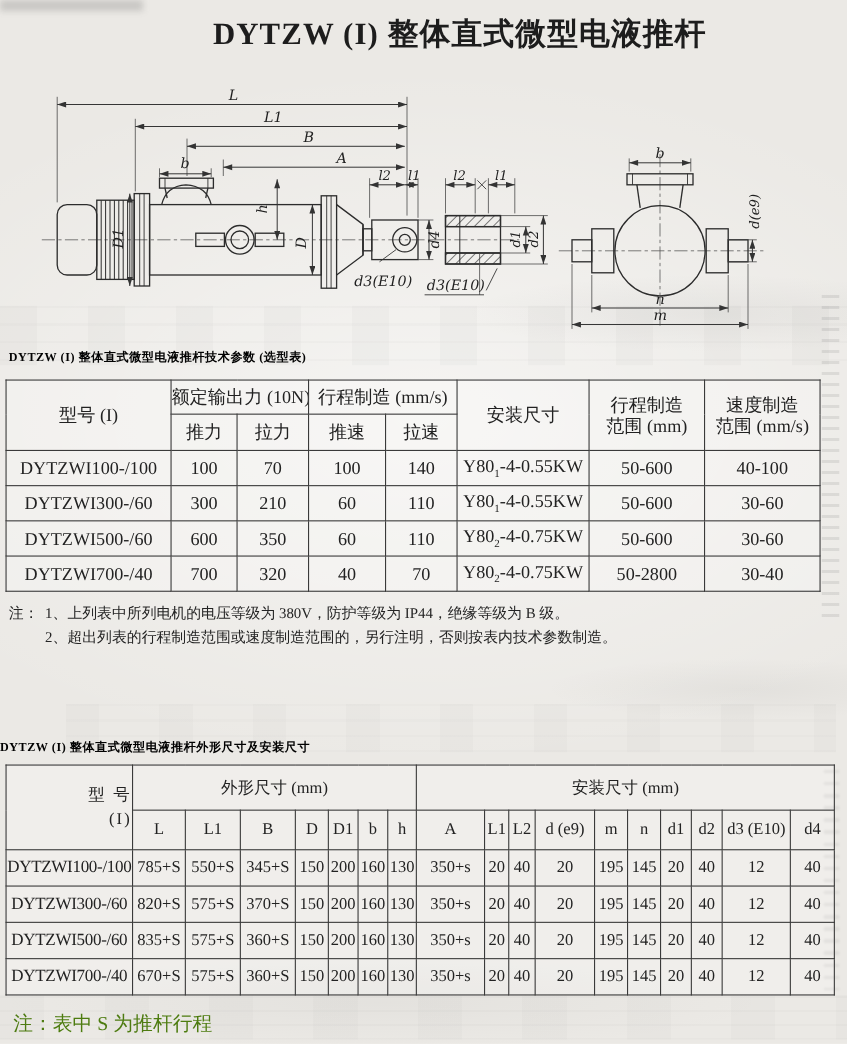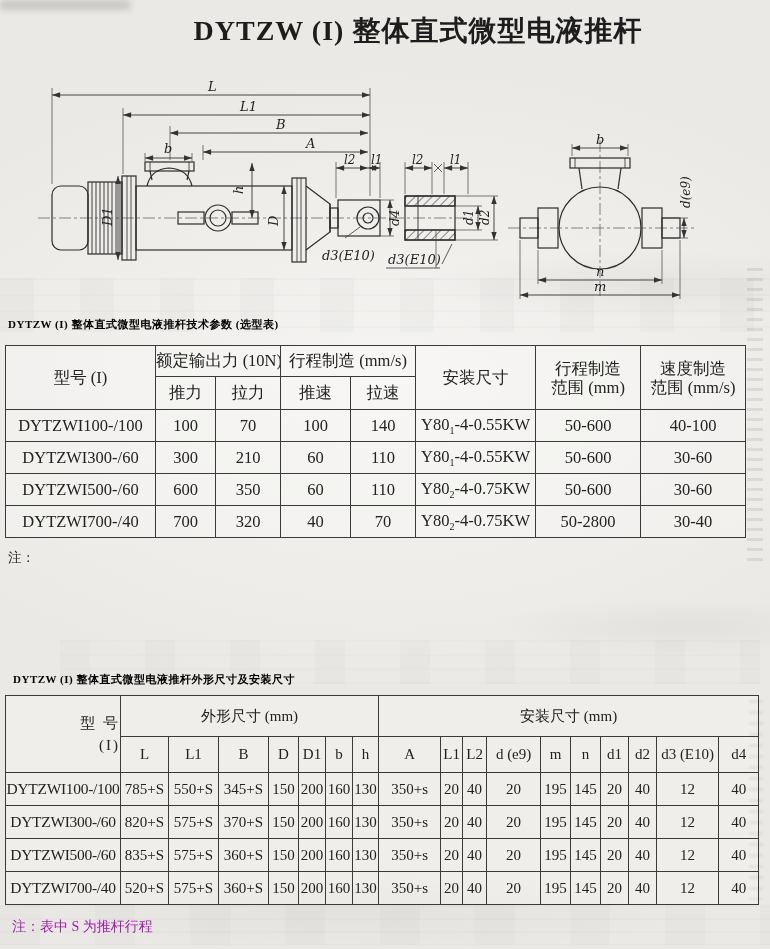--- a/index.html
+++ b/index.html
@@ -9,21 +9,21 @@
   .page::before{content:"";position:absolute;inset:0;pointer-events:none;
     background:
       radial-gradient(ellipse 320px 50px at 84% 30%, rgba(110,110,110,.08), transparent 70%),
       radial-gradient(ellipse 260px 40px at 88% 66%, rgba(110,110,110,.07), transparent 70%),
       radial-gradient(ellipse 500px 60px at 45% 96%, rgba(110,110,110,.06), transparent 70%),
       radial-gradient(ellipse 700px 400px at 50% 40%, rgba(255,255,255,.5), transparent 80%);}
   .title{position:absolute;left:0;top:12px;width:770px;text-align:center;
          font-size:28px;font-weight:bold;letter-spacing:1px;color:#1d1d1d;margin-left:33px;}
   .sec-title{position:absolute;font-size:11px;font-weight:bold;color:#000000;letter-spacing:.5px;}
   #sec1-title{left:8px;top:317px;}
-  #sec2-title{left:13px;top:672px;}
+  #sec2-title{left:0;top:672px;}
 
   table{border-collapse:collapse;table-layout:fixed;position:absolute;background:rgba(255,255,255,.25);}
   th,td{border:1.5px solid #3a3a3a;text-align:center;vertical-align:middle;
         font-weight:normal;padding:0;overflow:hidden;white-space:nowrap;}
   #t1{left:5px;top:345px;width:740px;font-size:16.5px;}
   #t1 tr.h1 th{height:30px;}
   #t1 tr.h2 th{height:32px;}
   #t1 tbody tr{height:32px;}
   #t1 .two-line div{line-height:19px;text-align:center;}
   #t2{left:5px;top:695px;width:753px;font-size:15px;}
@@ -31,21 +31,21 @@
   #t2 tr.s th{height:35px;}
   #t2 tbody tr{height:33px;}
   #t2 tbody td.model, #t1 tbody td.model{letter-spacing:-.3px;font-size:15.5px;}
   #t1 tbody td.model{font-size:16.5px;letter-spacing:0;}
   #t2 .model-th div{line-height:22px;letter-spacing:2px;text-align:right;}
   sub{font-size:10px;}
 
   .notes{position:absolute;left:8px;top:547px;width:712px;font-size:13.5px;line-height:21.5px;color:#242424;}
   .note-line{padding-left:33px;position:relative;}
   .note-label{position:absolute;left:0;top:0;}
-  .note2{position:absolute;left:12px;top:918px;font-size:14px;color:#a21caf;}
+  .note2{position:absolute;left:12px;top:918px;font-size:18px;color:#4d7c0f;}
 
   svg text{font-family:"DejaVu Serif","Liberation Serif",serif;}
   .dimtxt{font-size:13px;font-style:italic;fill:#1f1f1f;}
   .dimtxt-sm{font-size:12px;font-style:italic;fill:#1f1f1f;}
 
   .scan-artifact{position:absolute;pointer-events:none;}
   .ghost-col1{left:747px;top:268px;width:16px;height:295px;opacity:.5;filter:blur(.7px);
     background:repeating-linear-gradient(180deg, rgba(90,90,90,.25) 0 3px, transparent 3px 10px);}
   .ghost-col2{left:749px;top:700px;width:14px;height:200px;opacity:.35;filter:blur(.8px);
     background:repeating-linear-gradient(180deg, rgba(90,90,90,.25) 0 3px, transparent 3px 11px);}
@@ -319,21 +319,22 @@
           <td>40</td>
           <td>70</td>
           <td><span>Y80</span><sub>2</sub><span>-4-0.75KW</span></td>
           <td>50-2800</td>
           <td>30-40</td>
         </tr>
       </tbody>
   </table>
 
   <div class="notes" id="notes1">
-      <div class="note-line"><span class="note-label">注：</span></div>
+      <div class="note-line"><span class="note-label">注：</span><span>1、上列表中所列电机的电压等级为 380V，防护等级为 IP44，绝缘等级为 B 级。</span></div>
+      <div class="note-line"><span>2、超出列表的行程制造范围或速度制造范围的，另行注明，否则按表内技术参数制造。</span></div>
     </div>
 
   <div class="sec-title" id="sec2-title">DYTZW (I) 整体直式微型电液推杆外形尺寸及安装尺寸</div>
 
   <table id="t2">
     <colgroup>
       <col style="width:115px">
         <col style="width:48px">
         <col style="width:50px">
         <col style="width:50px">
@@ -437,21 +438,21 @@
           <td>20</td>
           <td>195</td>
           <td>145</td>
           <td>20</td>
           <td>40</td>
           <td>12</td>
           <td>40</td>
         </tr>
         <tr>
           <td class="model">DYTZWI700-/40</td>
-          <td>520+S</td>
+          <td>670+S</td>
           <td>575+S</td>
           <td>360+S</td>
           <td>150</td>
           <td>200</td>
           <td>160</td>
           <td>130</td>
           <td>350+s</td>
           <td>20</td>
           <td>40</td>
           <td>20</td>

